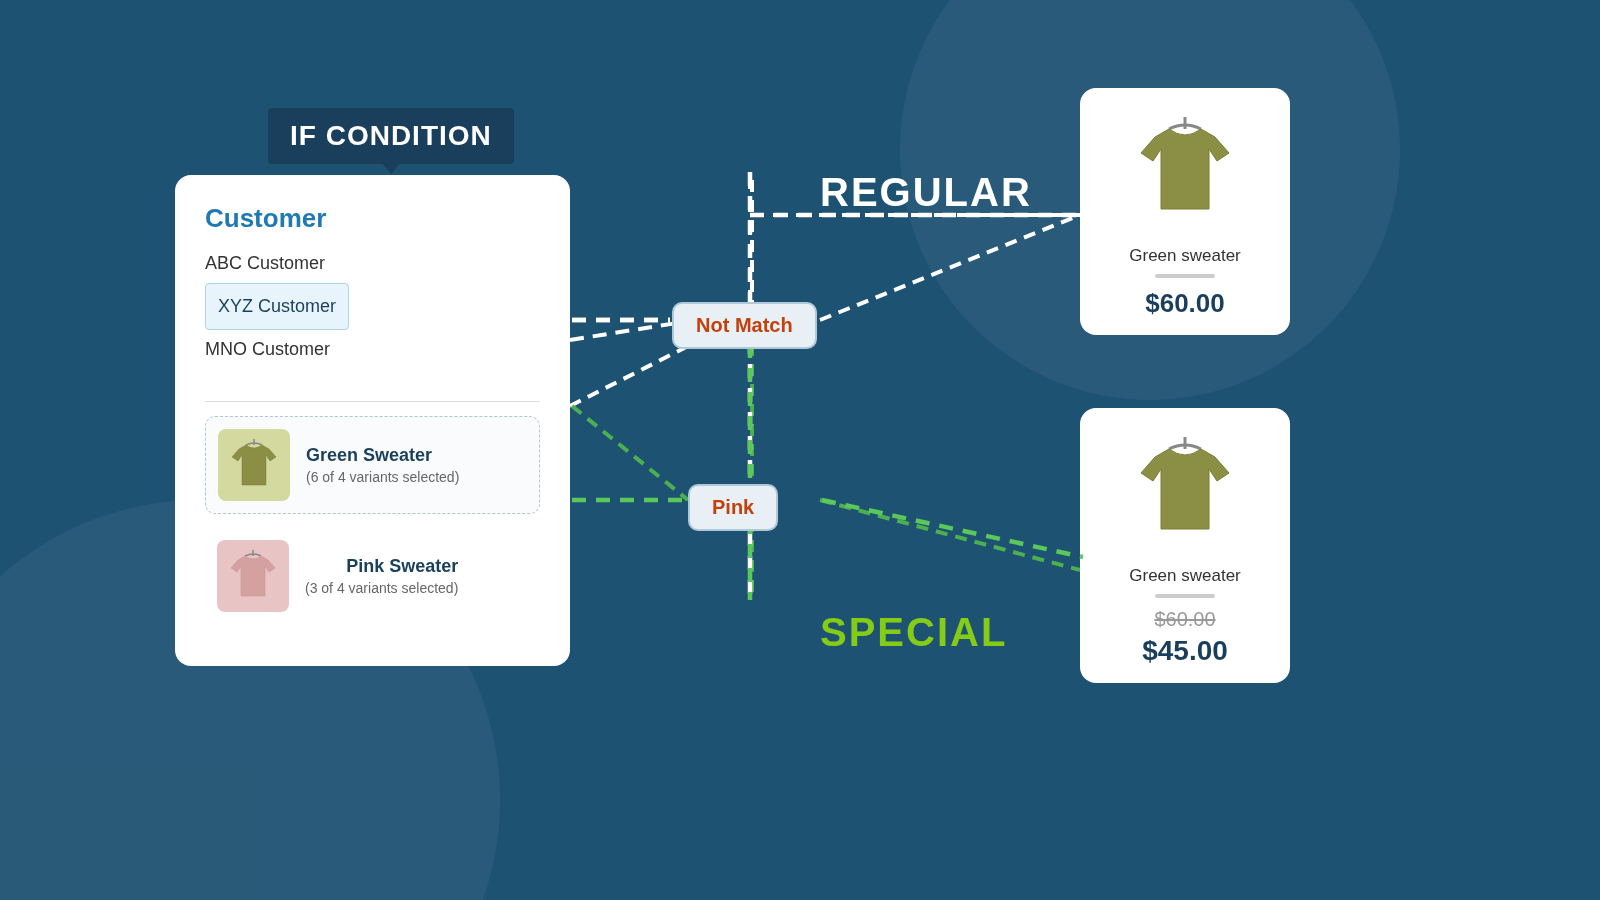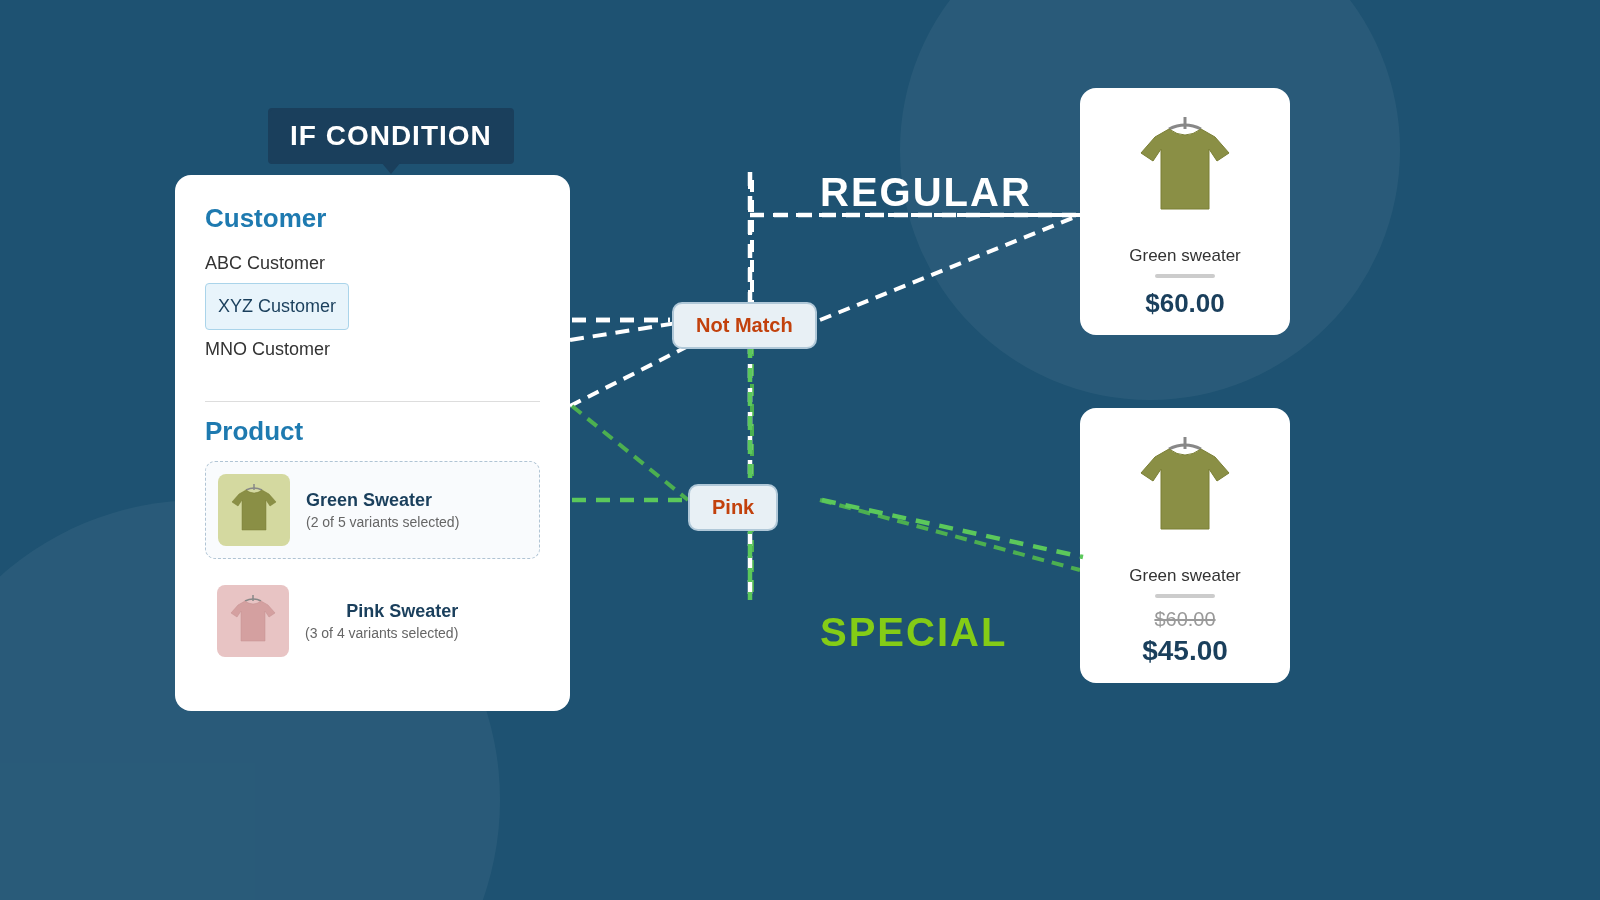--- a/index.html
+++ b/index.html
@@ -322,35 +322,34 @@
     <li class="selected">
       <span>XYZ Customer</span>
     </li>
     <li>
       <span>MNO Customer</span>
     </li>
   </ul>
 
   <hr class="divider">
 
-  <div class="section-title">Product</div>
 
   <div class="product-item">
     <div class="sweater-img sweater-green">
       <svg width="60" height="60" viewBox="0 0 60 60">
 
         <line x1="30" y1="4" x2="30" y2="10" stroke="#888" stroke-width="1.5"></line>
         <path d="M22,10 Q30,6 38,10" stroke="#888" stroke-width="1.5" fill="none"></path>
 
         <path d="M15,14 L8,22 L14,26 L18,20 L18,50 L42,50 L42,20 L46,26 L52,22 L45,14 L38,10 Q34,13 30,13 Q26,13 22,10 Z" fill="#8a8f45" stroke="#7a7f35" stroke-width="0.5"></path>
       </svg>
     </div>
     <div class="product-info">
       <div class="product-name">Green Sweater</div>
-      <div class="product-variants">(2 of 5 variants selected)</div>
+      <div class="product-variants">(6 of 4 variants selected)</div>
     </div>
   </div>
 
   <div class="product-item" style="border:none; background:transparent;">
     <div class="sweater-img sweater-pink">
       <svg width="60" height="60" viewBox="0 0 60 60">
         <line x1="30" y1="4" x2="30" y2="10" stroke="#888" stroke-width="1.5"></line>
         <path d="M22,10 Q30,6 38,10" stroke="#888" stroke-width="1.5" fill="none"></path>
         <path d="M15,14 L8,22 L14,26 L18,20 L18,50 L42,50 L42,20 L46,26 L52,22 L45,14 L38,10 Q34,13 30,13 Q26,13 22,10 Z" fill="#d4a0a0" stroke="#c49090" stroke-width="0.5"></path>
       </svg>

